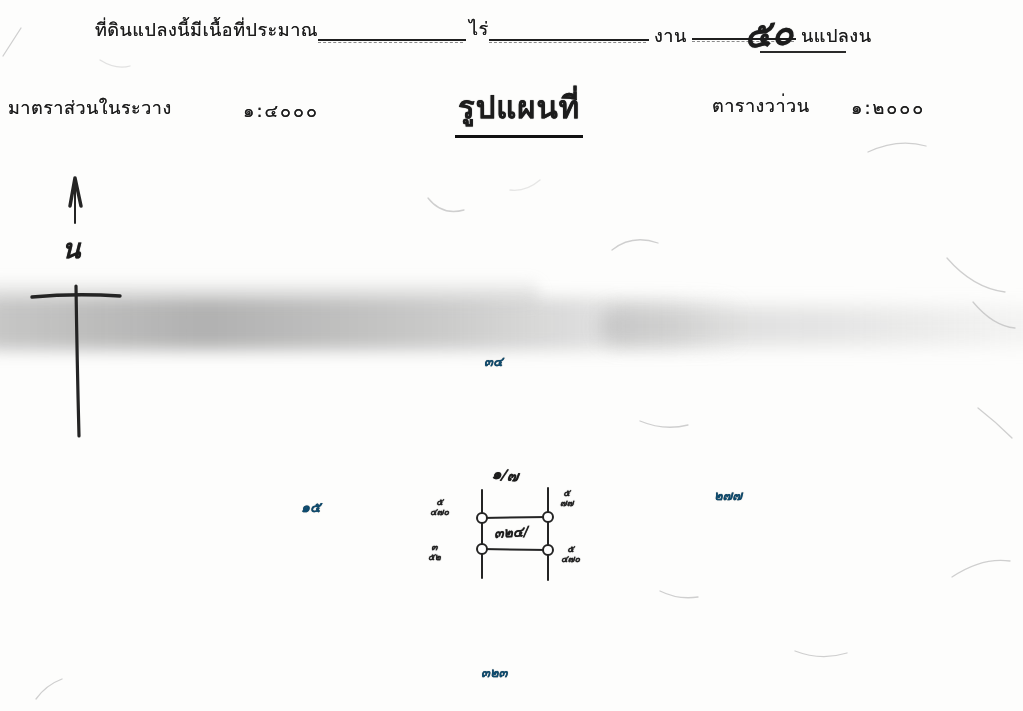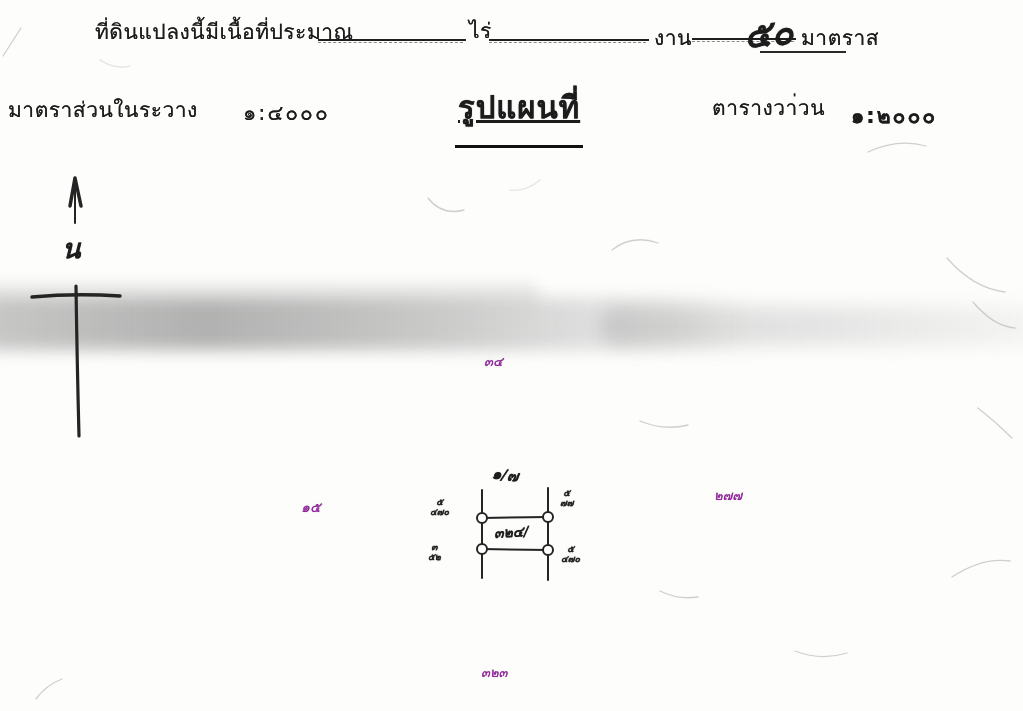--- a/index.html
+++ b/index.html
@@ -2,39 +2,39 @@
 <html><head>
 <meta charset="utf-8">
 <style>
   html,body { margin:0; padding:0; background:#e8e8e8; }
   .page {
     position:relative; width:1023px; height:711px;
     background:#fdfdfc; overflow:hidden;
     font-family:"DejaVu Sans", sans-serif; color:#1c1c1c;
   }
   .abs { position:absolute; }
-  .printed { font-size:21px; letter-spacing:.5px; text-shadow:0 0 .6px rgba(20,20,20,.8); white-space:nowrap; }
+  .printed { font-size:18px; letter-spacing:.5px; text-shadow:0 0 .6px rgba(20,20,20,.8); white-space:nowrap; }
   .hand { font-family:"DejaVu Serif", serif; font-style:italic; text-shadow:0 0 .7px rgba(20,20,20,.7); white-space:nowrap; }
   .rule { position:absolute; border-top:2px solid #1f1f1f; height:0; }
   .rule::after { content:""; display:block; width:98%; border-top:1px dashed #8a8a8a; margin-top:1px; }
   .rule-thin { position:absolute; border-top:2px solid #2a2a2a; height:0; }
   .title {
     font-size:31px; font-weight:bold; letter-spacing:1px;
-    border-bottom:3.5px solid #111; padding:0 3px 13px;
-    text-shadow:0 0 .8px rgba(0,0,0,.9); white-space:nowrap;text-decoration:underline;
+    border-bottom:3.5px solid #111; padding:0 3px 3px;
+    text-shadow:0 0 .8px rgba(0,0,0,.9); white-space:nowrap;
   }
   .wa-value { font-size:36px; font-weight:bold; transform:rotate(-5deg); }
   .north-label { font-size:27px; font-weight:bold; }
   .corner-mark {
     font-size:9px; line-height:10px; text-align:center;
     white-space:pre-line; font-weight:bold;
     font-family:"DejaVu Serif", serif; font-style:italic;
     text-shadow:0 0 1px rgba(10,10,10,.9); color:#222;
   }
-  .annotation { font-size:13px; font-weight:normal; color:#a21caf; }
+  .annotation { font-size:13px; font-weight:bold; color:#0c4a6e; }
   .parcel-no { font-size:14px; font-weight:bold; transform:rotate(-3deg); }
   .upper-no { font-size:15px; font-weight:bold; transform:rotate(7deg); }
   .scan-band { pointer-events:none; }
   .band-a {
     left:-30px; top:298px; width:780px; height:52px;
     background:linear-gradient(90deg, rgba(130,130,130,.42), rgba(115,115,115,.55) 30%, rgba(140,140,140,.45) 60%, rgba(170,170,170,.22) 90%, rgba(190,190,190,0));
     filter:blur(8px); border-radius:50px;
   }
   .band-b {
     left:600px; top:306px; width:460px; height:40px;
@@ -76,30 +76,30 @@
   <div class="abs scan-band band-b"></div>
 
   <div>
     <div class="abs printed" style="left:95px; top:15px;">ที่ดินแปลงนี้มีเนื้อที่ประมาณ</div>
     <div class="rule" style="left:318px; top:39px; width:148px;"></div>
     <div class="abs printed" style="left:469px; top:14px;">ไร่</div>
     <div class="rule" style="left:489px; top:39px; width:160px;"></div>
     <div class="abs printed" style="left:654px; top:21px;">งาน</div>
     <div class="rule" style="left:692px; top:38px; width:104px;"></div>
     <div class="abs hand wa-value" style="left:744px; top:5px;">๕๐</div>
-    <div class="abs printed" style="left:801px; top:21px;">มาตราส</div>
+    <div class="abs printed" style="left:801px; top:21px;">นแปลงน</div>
     <div class="rule-thin" style="left:760px; top:51px; width:86px;"></div>
   </div>
 
   <div>
     <div class="abs printed" style="left:8px; top:93px;">มาตราส่วนในระวาง</div>
     <div class="abs printed" style="left:243px; top:96px; letter-spacing:2px;">๑:๔๐๐๐</div>
     <div class="abs title" style="left:455px; top:82px;">รูปแผนที่</div>
     <div class="abs printed" style="left:712px; top:91px;">ตารางวา่วน</div>
-    <div class="abs printed" style="left:851px; top:99px; letter-spacing:2px;font-weight:bold;">๑:๒๐๐๐</div>
+    <div class="abs printed" style="left:851px; top:93px; letter-spacing:2px;">๑:๒๐๐๐</div>
   </div>
 
   <svg class="abs" style="left:18px; top:168px;" width="130" height="285" viewBox="0 0 130 285">
     <g fill="none" stroke="#242424" stroke-linecap="round">
       <path d="M57,10 L52,38 M57,10 L63,38" stroke-width="3.5"></path>
       <path d="M57,12 L57,55" stroke-width="2"></path>
       <path d="M58,118 Q59,190 61,268" stroke-width="3.2"></path>
       <path d="M14,129 Q57,125 102,128" stroke-width="3.4"></path>
     </g>
   </svg>

